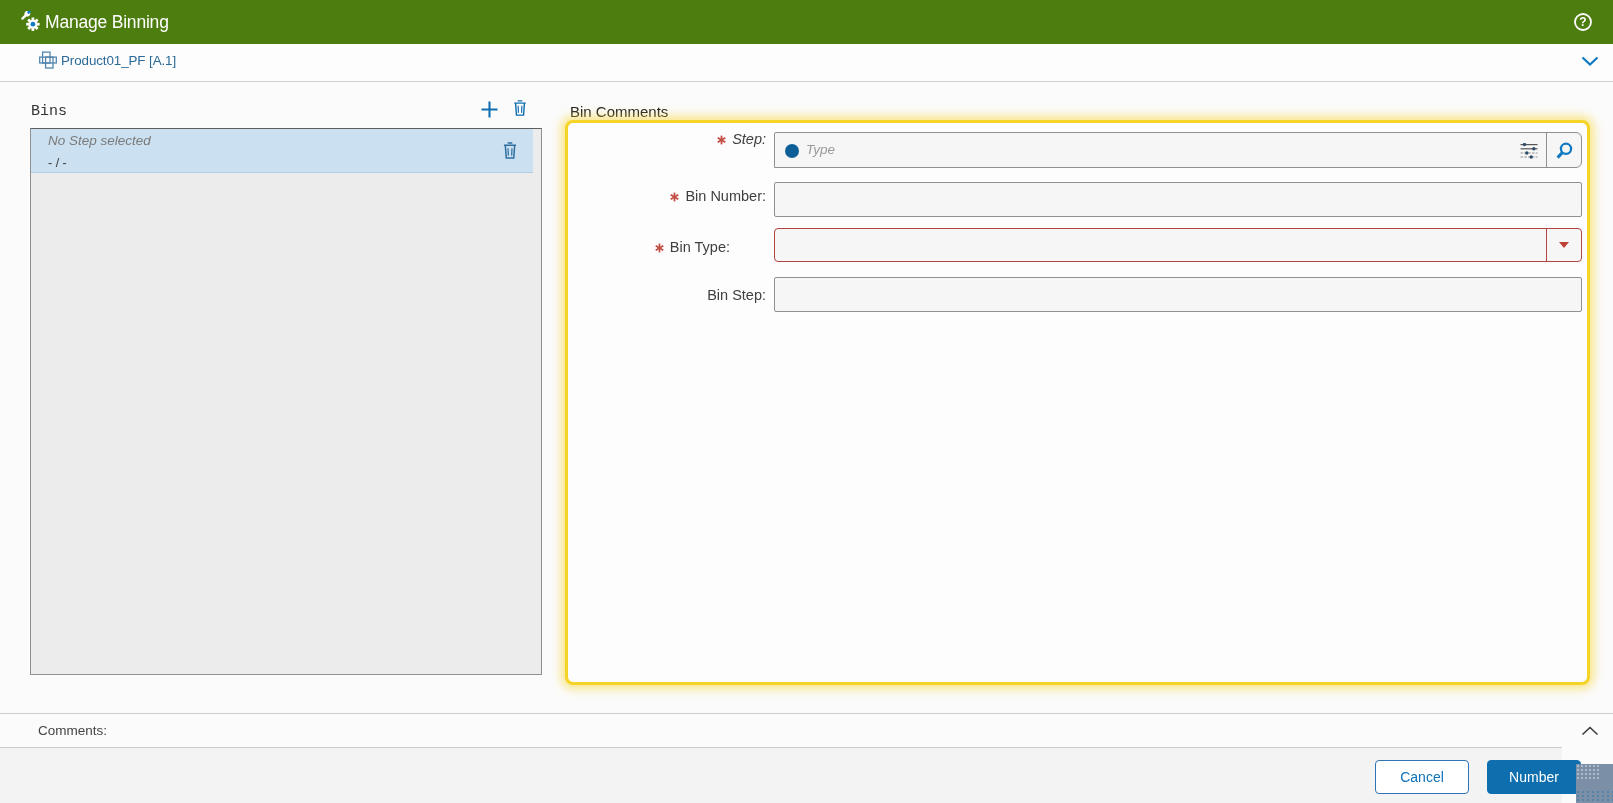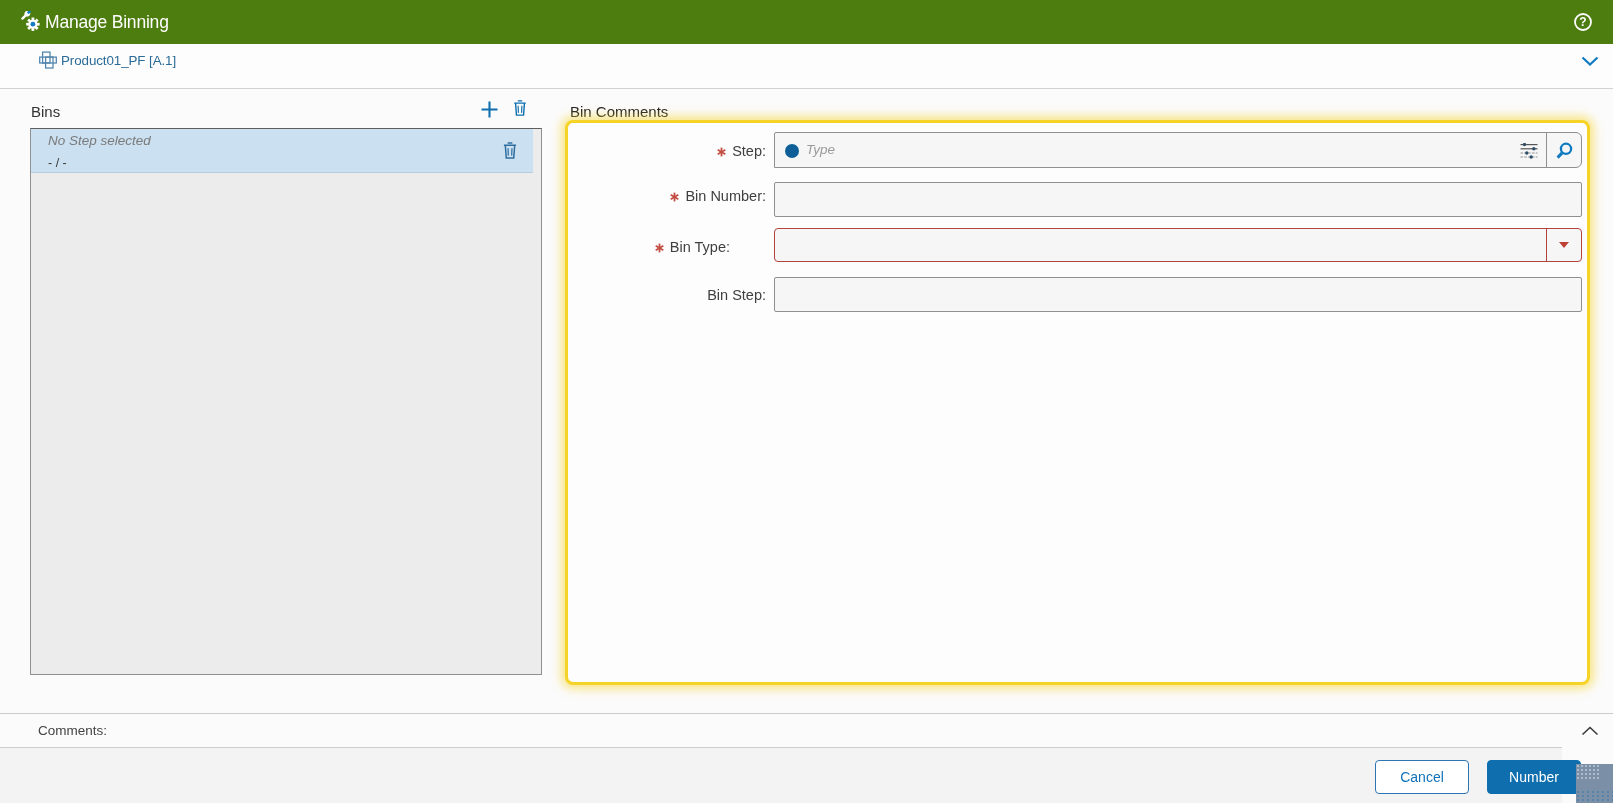--- a/index.html
+++ b/index.html
@@ -6,27 +6,27 @@
   html,body { width:1613px; height:803px; overflow:hidden; }
   body { font-family:"Liberation Sans", sans-serif; background:#fbfbfb; position:relative; }
 
   
   .header { position:absolute; left:0; top:0; width:1613px; height:44px; background:#4d7c0f; }
   .title { position:absolute; left:45px; top:12px; color:#fff; font-size:17.5px; letter-spacing:-0.2px; }
   .gearicon { position:absolute; left:21px; top:11px; }
   .helpicon { position:absolute; left:1573px; top:12px; }
 
   
-  .prodrow { position:absolute; left:0; top:44px; width:1613px; height:45px; background:#fdfdfd; border-bottom:1px solid #d2d2d2; }
+  .prodrow { position:absolute; left:0; top:44px; width:1613px; height:38px; background:#fdfdfd; border-bottom:1px solid #d2d2d2; }
   .prodicon { position:absolute; left:39px; top:7px; }
   .prodtext { position:absolute; left:61px; top:9px; color:#2c6b98; font-size:13.4px; letter-spacing:-0.1px; }
   .prodchev { position:absolute; left:1581px; top:12px; }
 
   
-  .bins-title { position:absolute; left:31px; top:103px; font-size:15px; color:#333; }
+  .bins-title { position:absolute; left:31px; top:103px; font-size:15px; color:#333;font-family:Liberation Mono, monospace; }
   .bins-add { position:absolute; left:481px; top:101px; }
   .bins-del { position:absolute; left:513px; top:100px; }
   .bins-box { position:absolute; left:30px; top:128px; width:512px; height:547px; background:#ececec; border:1px solid #909090; border-top-color:#5e5e5e; }
   .bin-item { position:absolute; left:0; top:0; width:502px; height:44px; background:#cbe0f0; border-bottom:1px solid #b5cde0; }
   .bin-item .l1 { position:absolute; left:17px; top:4px; font-style:italic; color:#7b7b7b; font-size:13.5px; }
   .bin-item .l2 { position:absolute; left:17px; top:27px; color:#3a3a3a; font-size:12.5px; }
   .bin-item .tr { position:absolute; left:472px; top:13px; }
 
   
   .bd-title { position:absolute; left:570px; top:103px; font-size:15px; color:#222; }
@@ -135,21 +135,21 @@
       <svg class="tr" width="14" height="17" viewBox="0 0 15 18">
         <path d="M5 1 h5 M1 3.5 h13 M2.5 3.5 l1 13.5 h8 l1 -13.5" fill="none" stroke="#2e6d9e" stroke-width="1.6"></path>
         <path d="M5.4 6.5 l0.3 8 M9.6 6.5 l-0.3 8" stroke="#2e6d9e" stroke-width="1.3" fill="none"></path>
       </svg>
     </div>
   </div>
 
   <div class="bd-title">Bin Comments</div>
   <div class="bd-box"></div>
 
-  <div class="lbl" style="left:596px; top:143px;"><svg class="ast" width="9" height="10" viewBox="0 0 10 11">
+  <div class="lbl" style="left:596px; top:131px;font-style:italic;"><svg class="ast" width="9" height="10" viewBox="0 0 10 11">
       <g stroke="#c24e44" stroke-width="2">
         <line x1="5" y1="0.6" x2="5" y2="10.4"></line>
         <line x1="0.8" y1="3.05" x2="9.2" y2="7.95"></line>
         <line x1="9.2" y1="3.05" x2="0.8" y2="7.95"></line>
       </g>
     </svg>Step:</div>
   <div class="inp step-inp">
     <div class="step-circle"></div>
     <div class="step-ph">Type</div>
     <svg class="sliders" width="18" height="17" viewBox="0 0 18 17">

